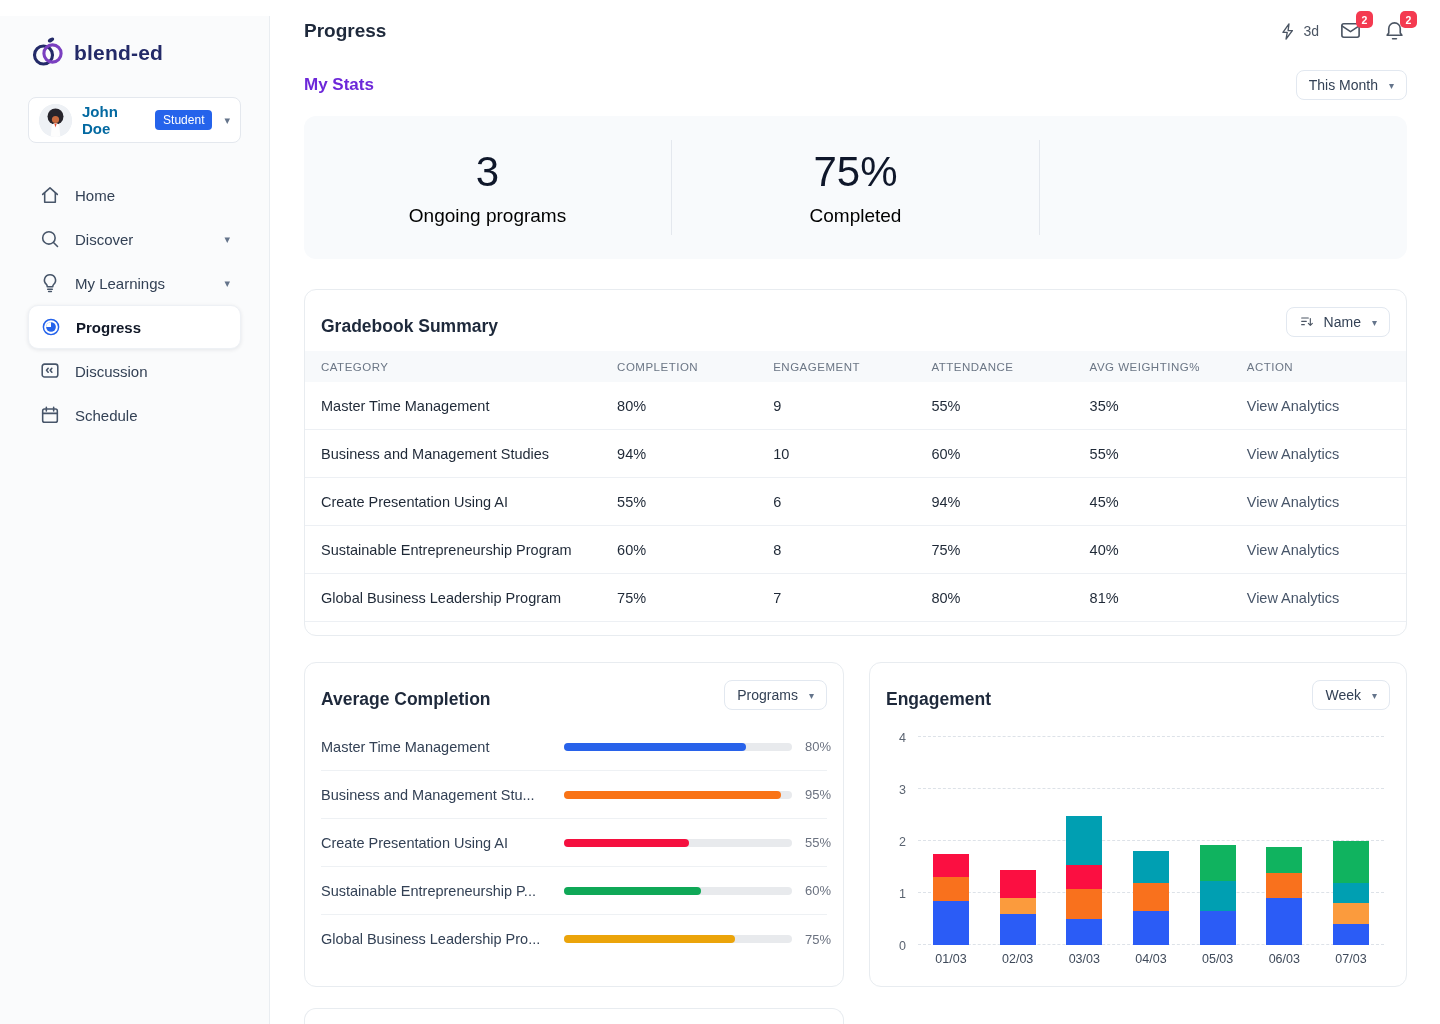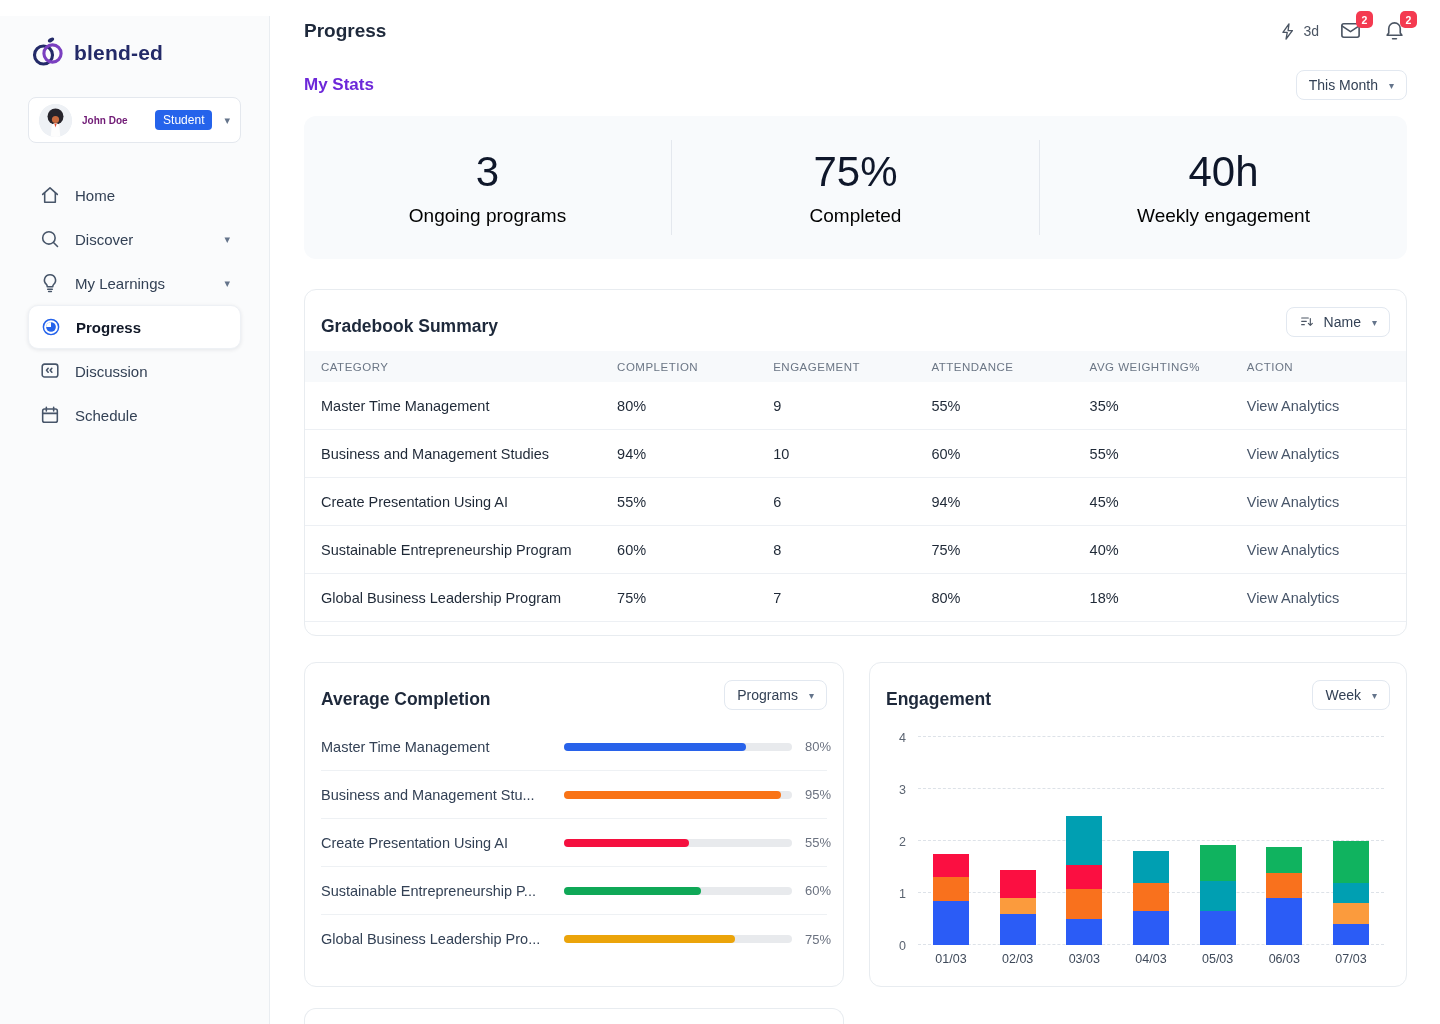--- a/index.html
+++ b/index.html
@@ -9,21 +9,21 @@
 
   
   .sidebar { width:270px; min-width:270px; height:100%; background:#fafbfc;
              border-right:1px solid #e9edf1; padding:16px 28px;margin-top:16px; }
   .logo-row { display:flex; align-items:center; gap:7px; margin:2px 0 26px 2px; }
   .logo-text { font-size:21px; font-weight:700; color:#232a68; letter-spacing:.2px; }
   .profile-card { display:flex; align-items:center; gap:10px; background:#fff;
                   border:1px solid #e4e8ee; border-radius:8px; padding:6px 10px;
                   height:46px; cursor:pointer; }
   .avatar { width:33px; height:33px; border-radius:50%; overflow:hidden; background:#e8edf3; flex:none; }
-  .profile-name { font-size:10px; font-weight:700; color:#701a75; }
+  .profile-name { font-size:15px; font-weight:700; color:#0369a1; }
   .role-badge { margin-left:auto; background:#2563eb; color:#fff; font-size:12px;
                 padding:3px 8px; border-radius:4px; }
   .chev { color:#64748b; font-size:11px; margin-left:2px; }
   .nav { margin-top:30px; display:flex; flex-direction:column; }
   .nav-item { display:flex; align-items:center; gap:14px; height:44px; padding:0 11px;
               font-size:15px; color:#334155; cursor:pointer; border-radius:10px; }
   .nav-item .spacer { margin-left:auto; }
   .nav-item.active { background:#fff; border:1px solid #eef1f5; font-weight:700; color:#111827;
                      box-shadow:0 1px 4px rgba(15,23,42,.09); }
   .nav-icon { width:22px; height:22px; flex:none; }
@@ -208,24 +208,20 @@
     <div class="stat">
       <div class="stat-value">3</div>
       <div class="stat-label">Ongoing programs</div>
     </div>
     <div class="stat-divider"></div>
     <div class="stat">
       <div class="stat-value">75%</div>
       <div class="stat-label">Completed</div>
     </div>
     <div class="stat-divider"></div>
-    <div class="stat">
-      <div class="stat-value">40h</div>
-      <div class="stat-label">Weekly engagement</div>
-    </div>
   </div>
 
   <section class="card gradebook">
     <div class="card-head">
       <h3 class="card-title">Gradebook Summary</h3>
       <button class="btn">
         <svg class="stroke-ic" width="16" height="16" viewBox="0 0 24 24">
           <path d="M4 6h10M4 11h7M4 16h4"></path>
             <path d="M17 7v10m0 0-3-3m3 3 3-3"></path>
           </svg>
@@ -271,21 +267,21 @@
       <span>8</span>
       <span>75%</span>
       <span>40%</span>
       <span class="gb-link">View Analytics</span>
     </div>
     <div class="gb-row gb-body-row">
       <span>Global Business Leadership Program</span>
       <span>75%</span>
       <span>7</span>
       <span>80%</span>
-      <span>18%</span>
+      <span>81%</span>
       <span class="gb-link">View Analytics</span>
     </div>
   </section>
 
   <div class="bottom-grid">
     <section class="card bottom-card">
       <div class="card-head" style="padding:0 0 0;">
         <h3 class="card-title">Average Completion</h3>
         <button class="btn">
           <span>Programs</span>

